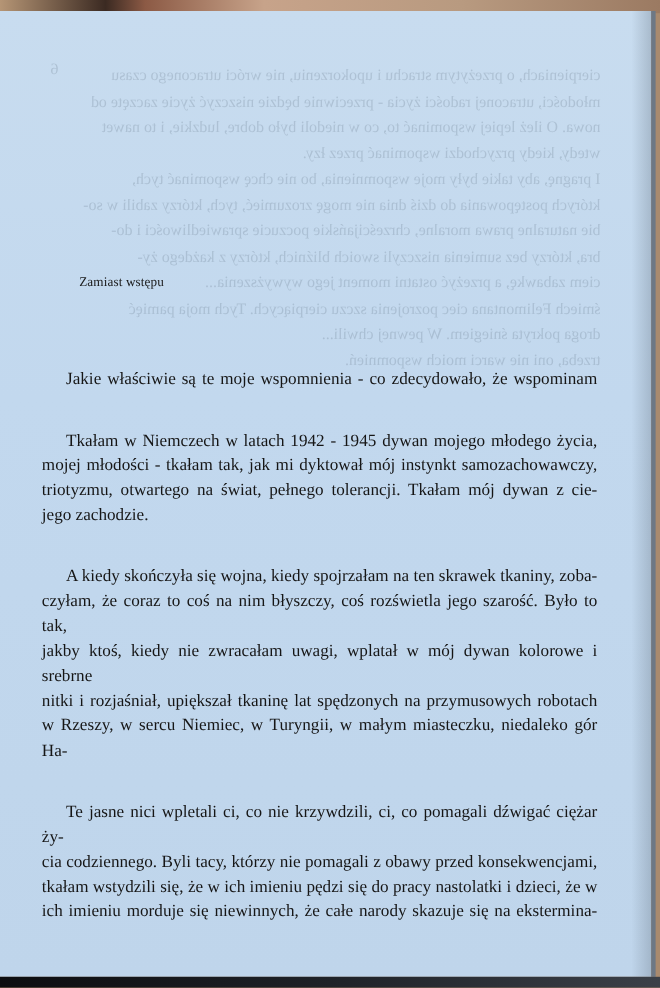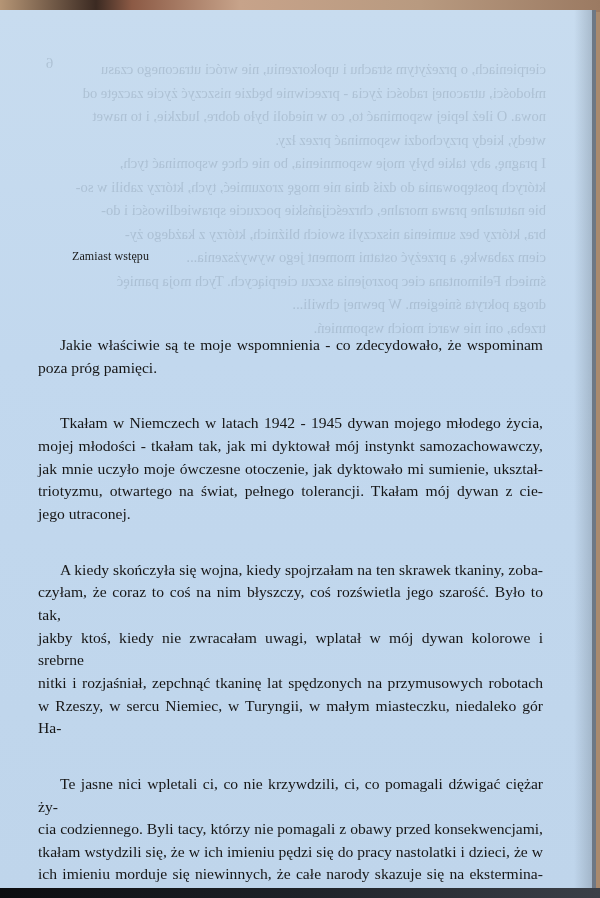--- a/index.html
+++ b/index.html
@@ -71,34 +71,32 @@
     <p>śmiech Felimontana ciec pozrojenia szczu cierpiących. Tych moja pamięć</p>
     <p>droga pokryta śniegiem. W pewnej chwili...</p>
     <p>trzeba, oni nie warci moich wspomnień.</p>
   </div>
 
   <div class="heading">Zamiast wstępu</div>
 
   <div class="body-text">
     <div>
       <span class="line indent">Jakie właściwie są te moje wspomnienia - co zdecydowało, że wspominam</span>
-      <span class="line last">poza próg pamięci.</span>
     </div>
     <div>
       <span class="line indent">Tkałam w Niemczech w latach 1942 - 1945 dywan mojego młodego życia,</span>
       <span class="line">mojej młodości - tkałam tak, jak mi dyktował mój instynkt samozachowawczy,</span>
-      <span class="line">jak mnie uczyło moje ówczesne otoczenie, jak dyktowało mi sumienie, ukształ-</span>
       <span class="line">triotyzmu, otwartego na świat, pełnego tolerancji. Tkałam mój dywan z cie-</span>
-      <span class="line last">jego utraconej.</span>
+      <span class="line last">jego zachodzie.</span>
     </div>
     <div>
       <span class="line indent">A kiedy skończyła się wojna, kiedy spojrzałam na ten skrawek tkaniny, zoba-</span>
       <span class="line">czyłam, że coraz to coś na nim błyszczy, coś rozświetla jego szarość. Było to tak,</span>
       <span class="line">jakby ktoś, kiedy nie zwracałam uwagi, wplatał w mój dywan kolorowe i srebrne</span>
-      <span class="line">nitki i rozjaśniał, zepchnąć tkaninę lat spędzonych na przymusowych robotach</span>
+      <span class="line">nitki i rozjaśniał, upiększał tkaninę lat spędzonych na przymusowych robotach</span>
       <span class="line">w Rzeszy, w sercu Niemiec, w Turyngii, w małym miasteczku, niedaleko gór Ha-</span>
     </div>
     <div>
       <span class="line indent">Te jasne nici wpletali ci, co nie krzywdzili, ci, co pomagali dźwigać ciężar ży-</span>
       <span class="line">cia codziennego. Byli tacy, którzy nie pomagali z obawy przed konsekwencjami,</span>
       <span class="line">tkałam wstydzili się, że w ich imieniu pędzi się do pracy nastolatki i dzieci, że w</span>
       <span class="line">ich imieniu morduje się niewinnych, że całe narody skazuje się na ekstermina-</span>
 
     </div>
 

